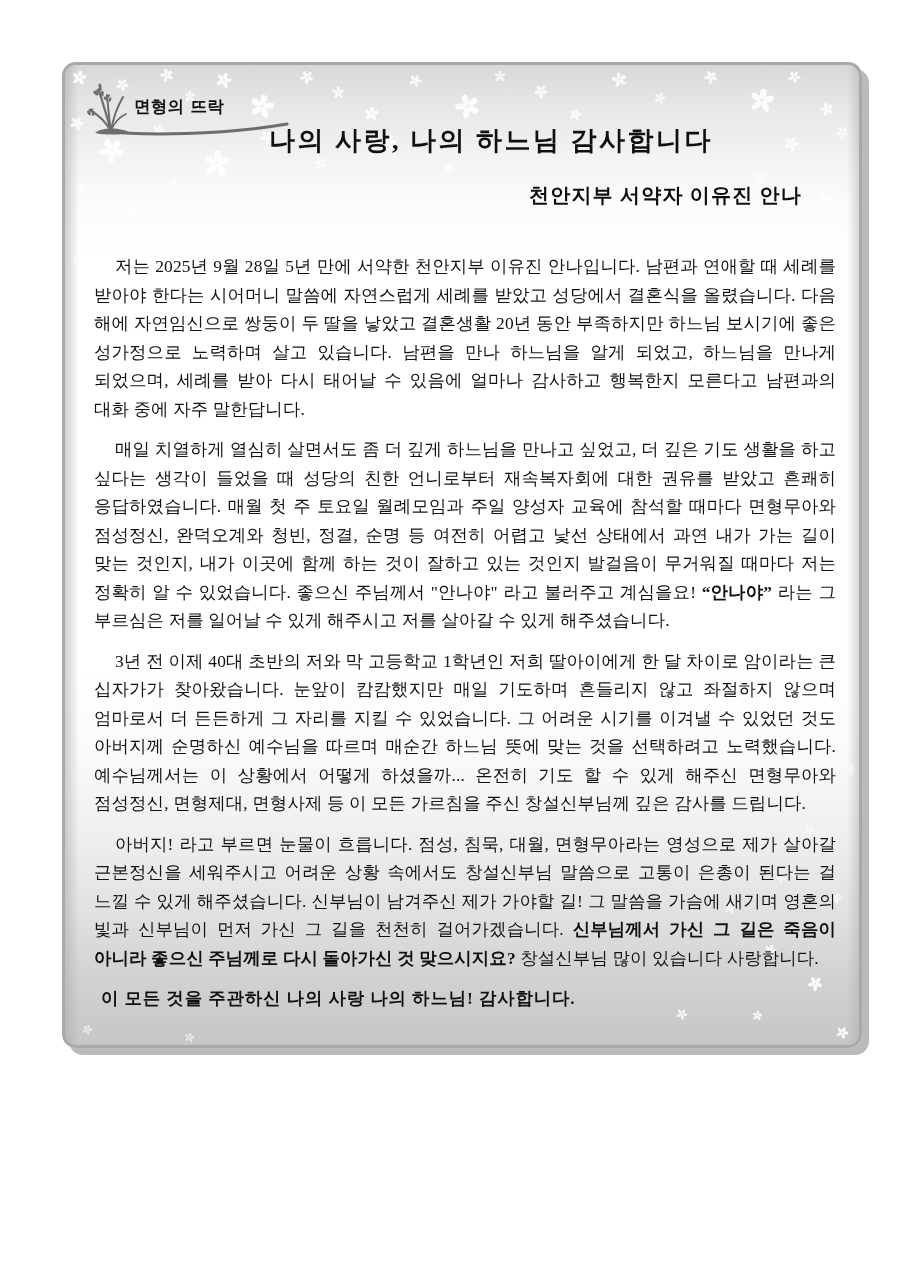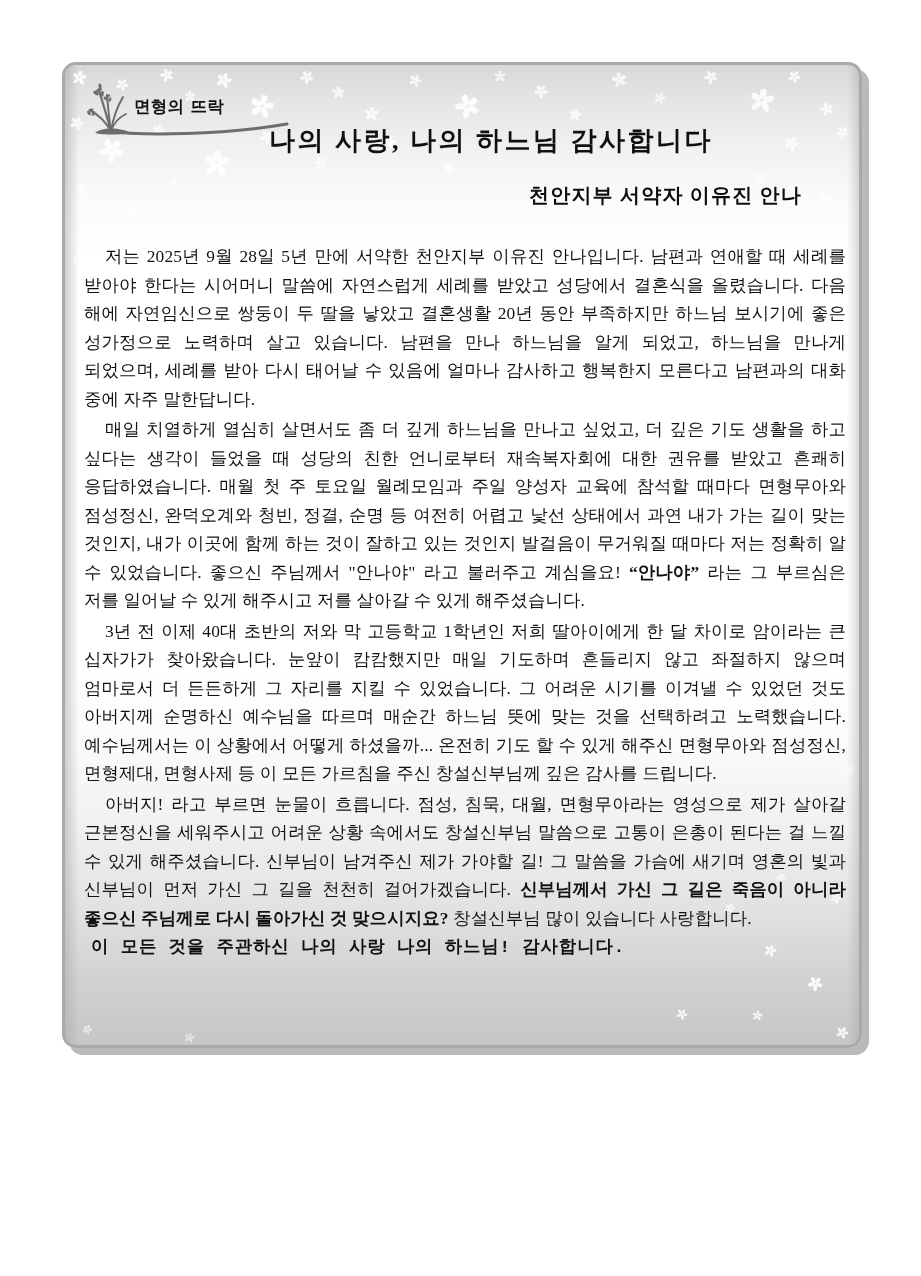--- a/index.html
+++ b/index.html
@@ -126,31 +126,30 @@
     width: 766px;
     font-size: 17.4px;
     line-height: 28.5px;
     color: #111111;
     text-align: justify;
     text-justify: inter-character;
     word-break: keep-all;
     letter-spacing: 0.15px;
   }
   #body-text p {
-    margin: 2px;
+    margin: 12px;
     text-indent: 21px;
   }
   #body-text b {
     font-weight: bold;
   }
   #body-text p.closing {
     font-weight: bold;
     text-indent: 7px;
     letter-spacing: 0.9px;
-    font-family: Liberation Mono, monospace;
   }
 </style>
 </head>
 <body>
 
 <div id="page-panel">
 
   <div id="left-shade"></div>
   <div id="right-shade"></div>
 

